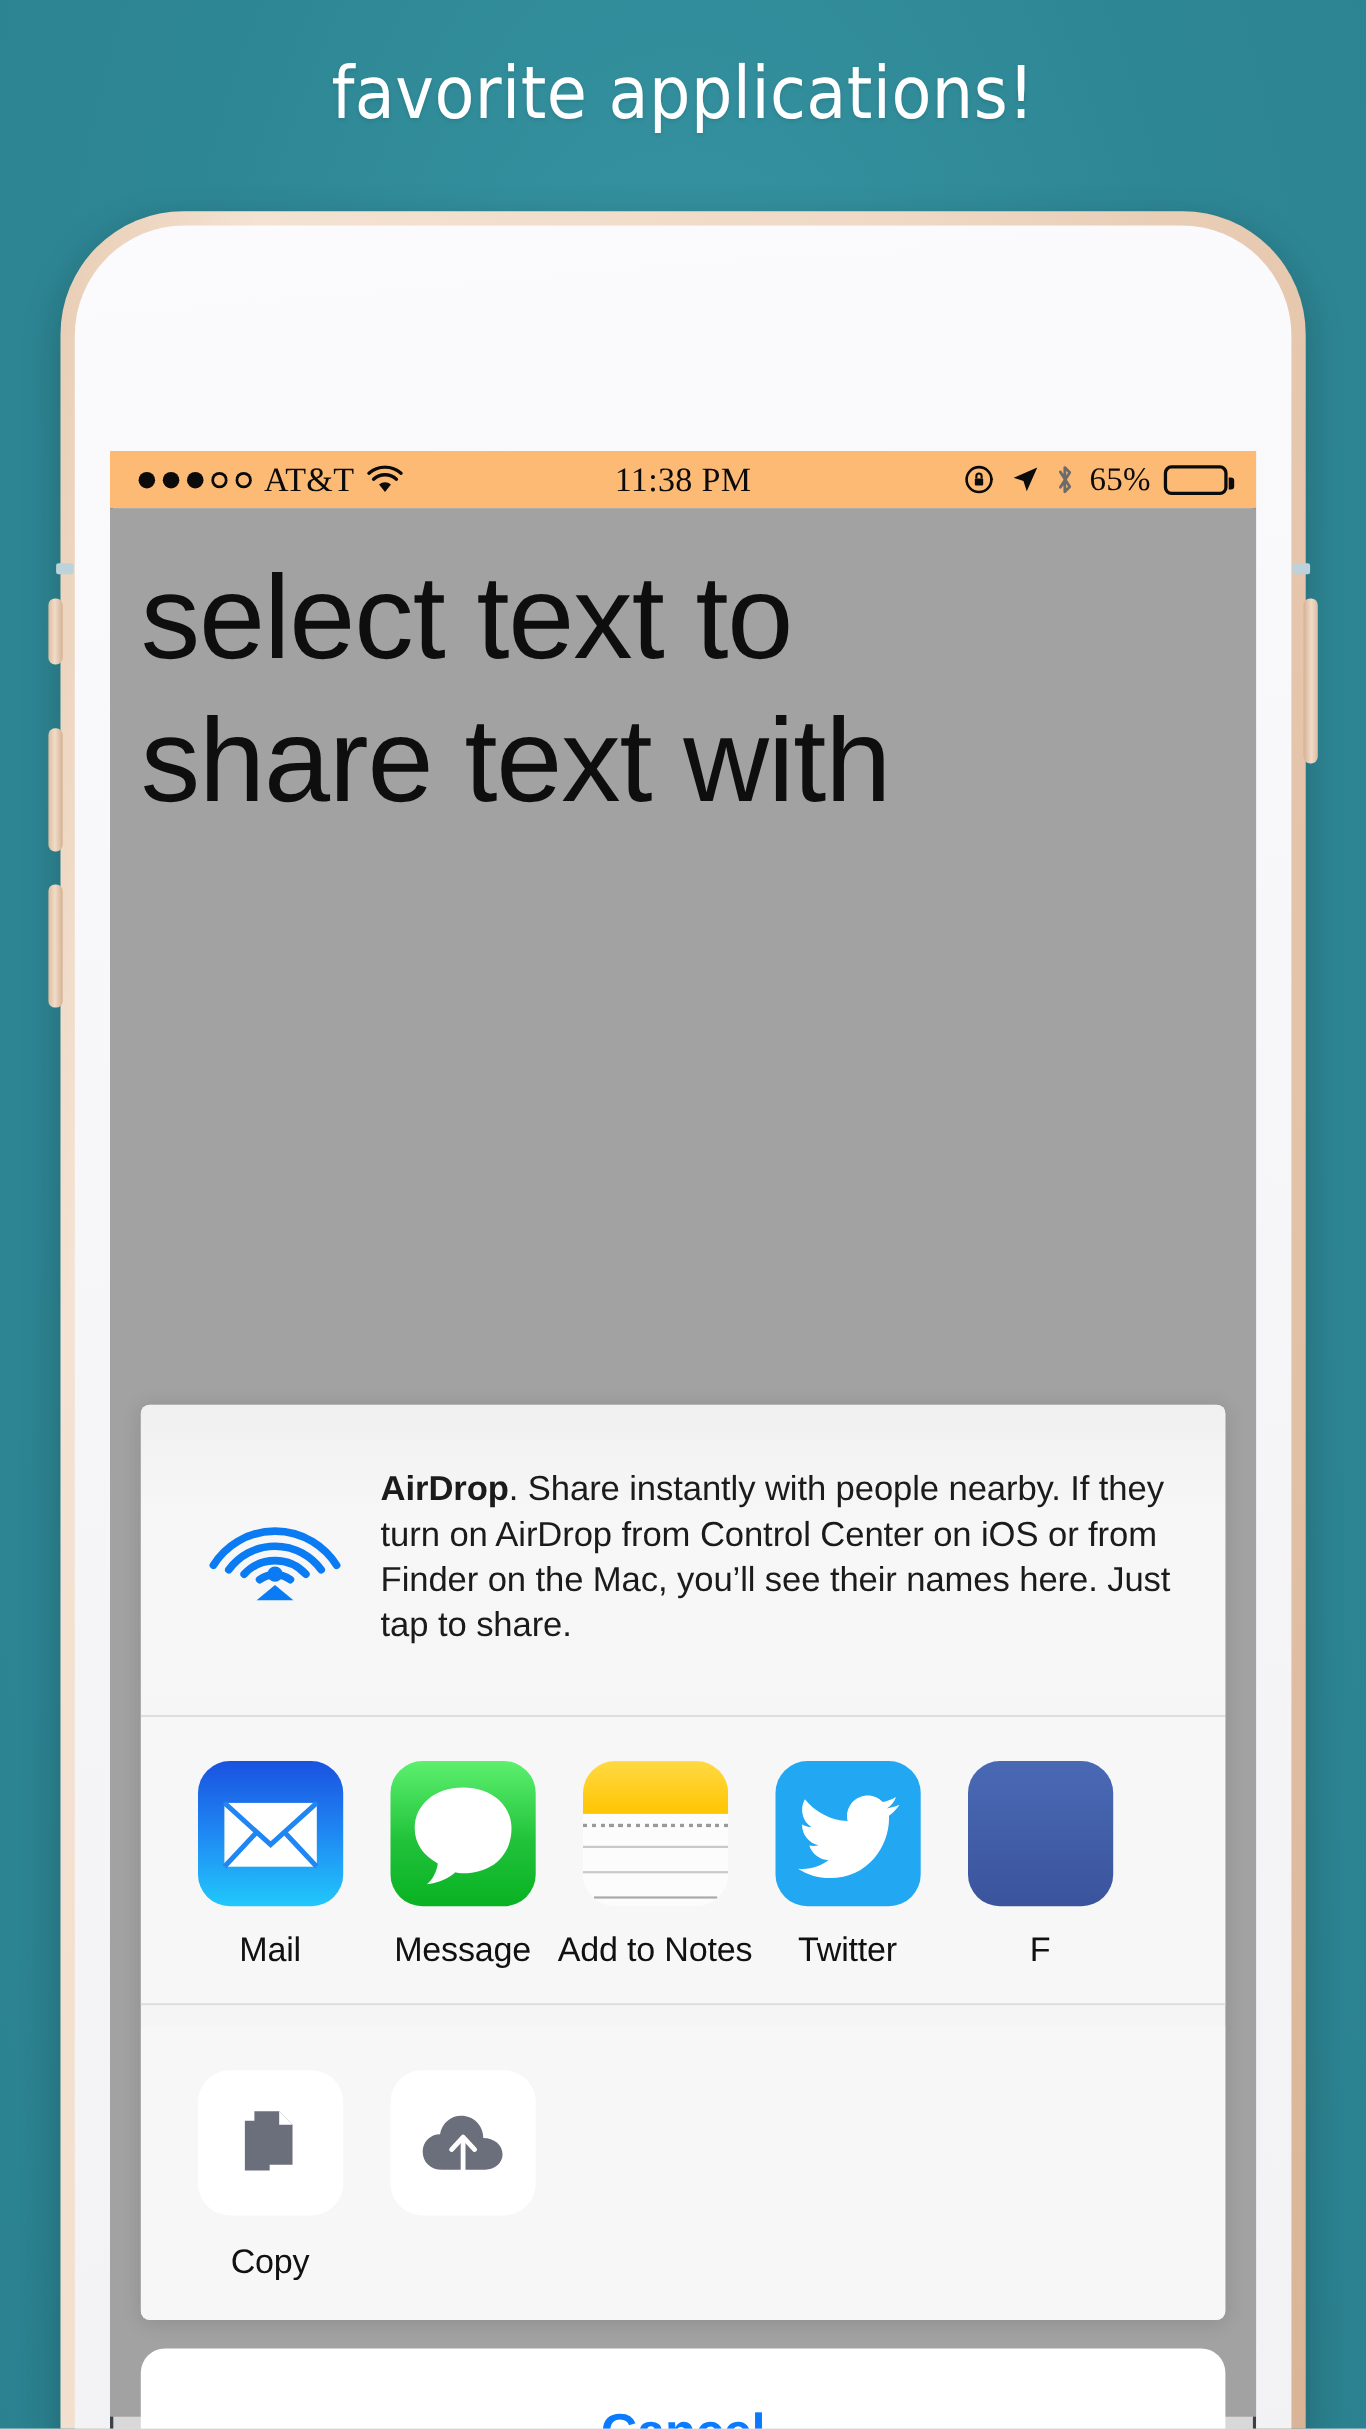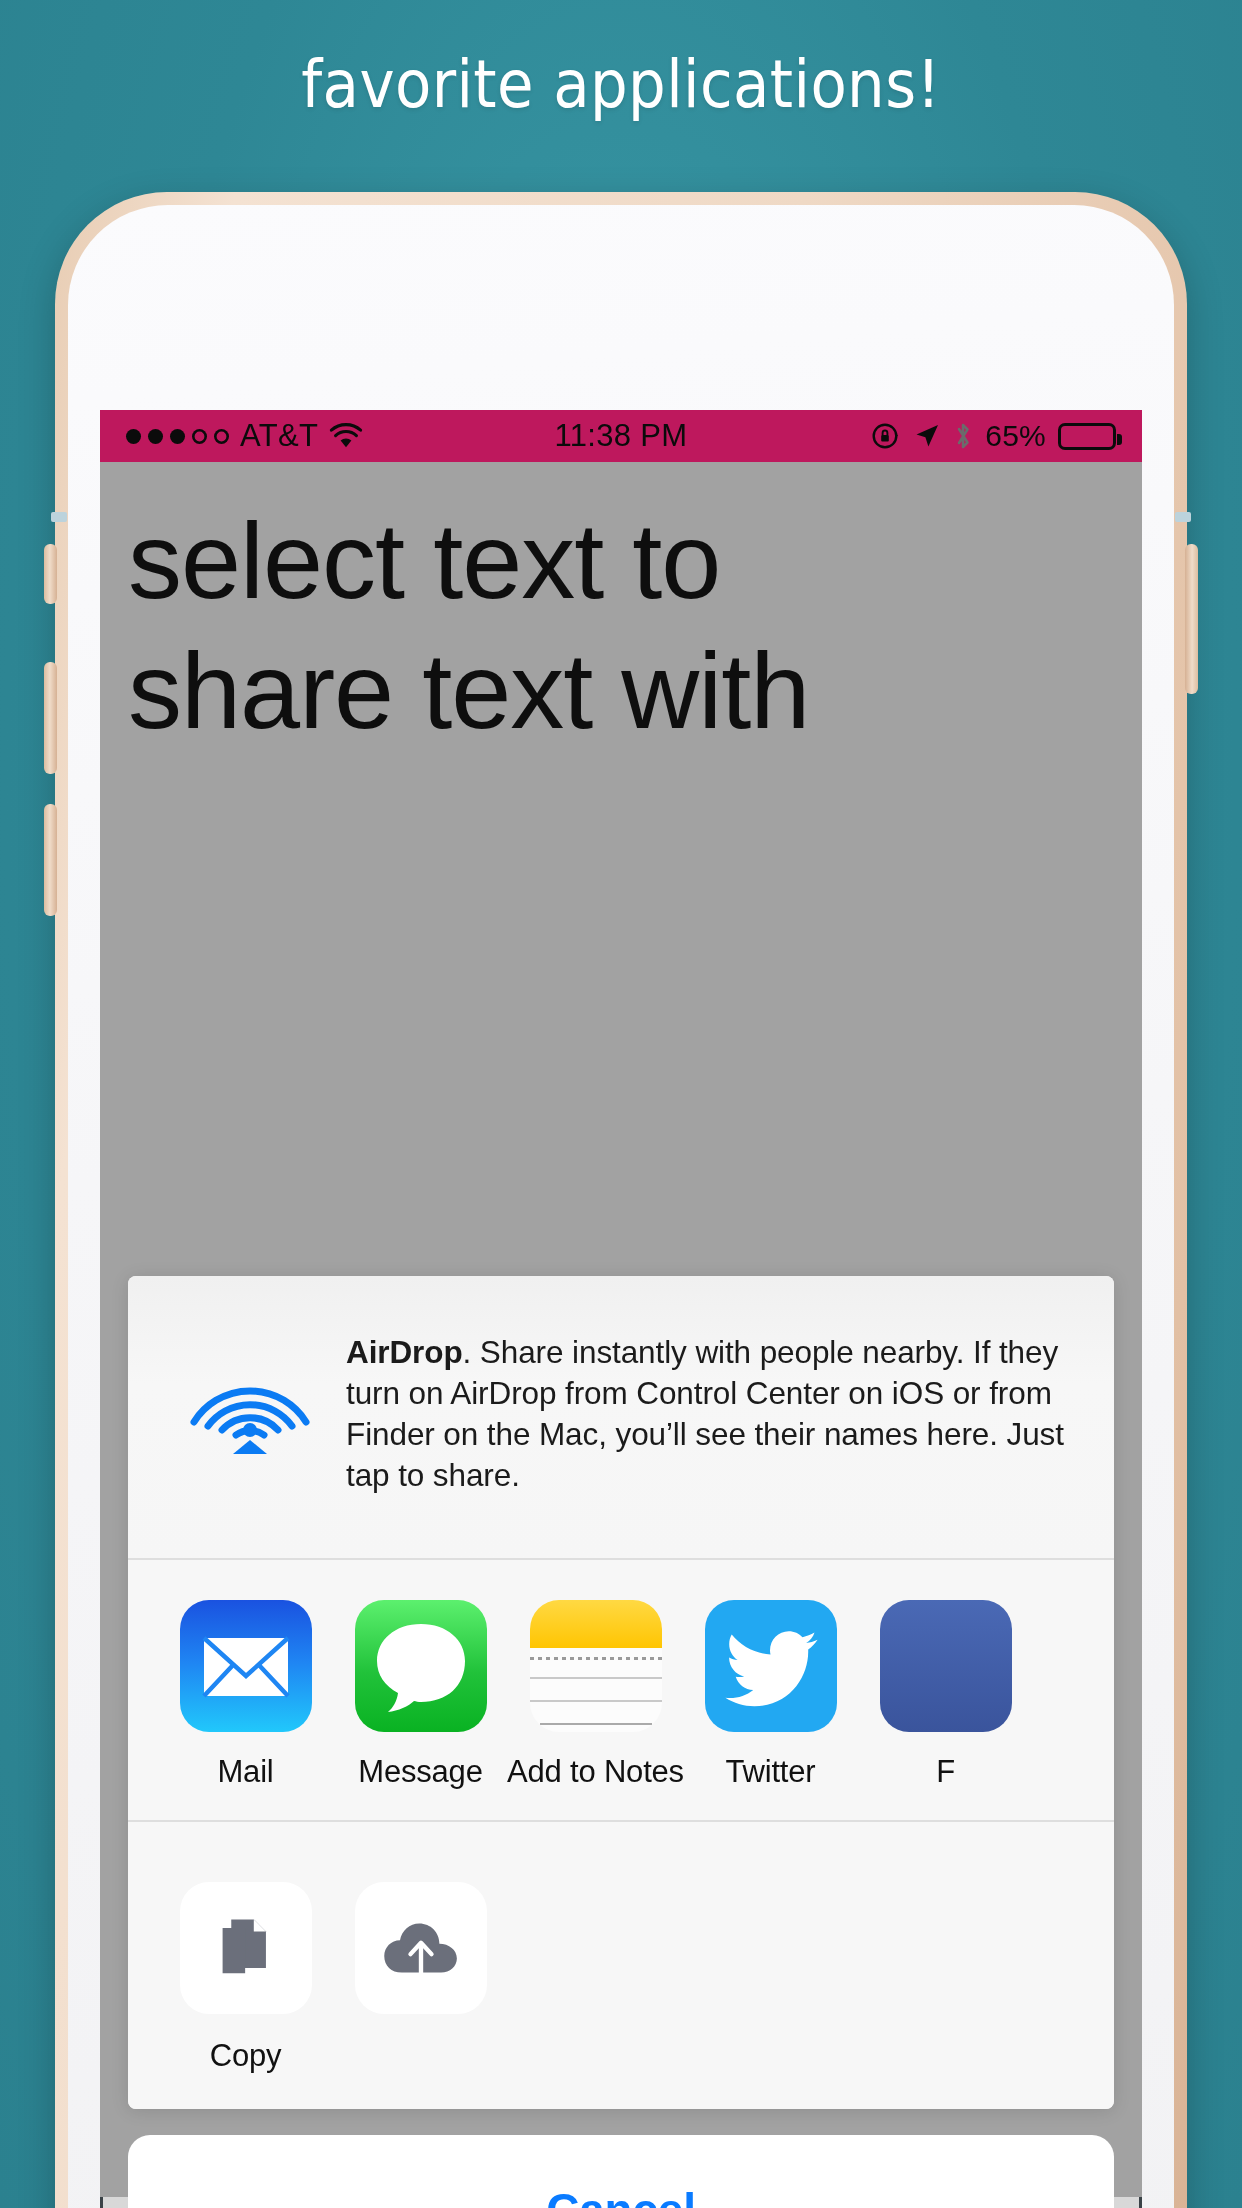--- a/index.html
+++ b/index.html
@@ -112,26 +112,27 @@
     height: 1875px;
     background: #d8d8d8;
     overflow: hidden;
     box-shadow: inset 0 0 0 3px #3a4247;
   }
 
   
   .statusbar {
     position: relative;
     height: 52px;
-    background: #be185d;
+    background: #fdba74;
     display: flex;
     align-items: center;
     padding: 0 26px;
     color: #0b0b0b;
     font-size: 30px;
+    font-family: Liberation Serif, serif;
   }
   .sb-left { display: flex; align-items: center; gap: 11px; }
   .dots { display: flex; align-items: center; gap: 7px; }
   .dot { width: 15px; height: 15px; border-radius: 50%; background: #0b0b0b; }
   .dot.hollow { background: transparent; box-shadow: inset 0 0 0 2.6px #0b0b0b; }
   .carrier { font-size: 31px; letter-spacing: 0.3px; }
   .wifi { width: 34px; height: 26px; }
   .sb-center {
     position: absolute;
     left: 0; right: 0;
@@ -291,22 +292,23 @@
     height: 2px; background: #c9c9c9;
   }
   .notes-dash {
     position: absolute; left: 0; right: 0; top: 57px;
     height: 3px;
     background: repeating-linear-gradient(90deg, #9a9a9a 0 4px, transparent 4px 8px);
   }
 
   .actions-row {
     display: flex;
-    padding: 60px 0 34px 0;
+    padding: 40px 0 34px 0;
     background: #f7f7f7;
+    margin-top: 19px;
   }
   .action {
     min-width: 175px;
     width: 175px;
     display: flex;
     flex-direction: column;
     align-items: center;
     gap: 22px;
   }
   .action:first-child { margin-left: 30px; }

